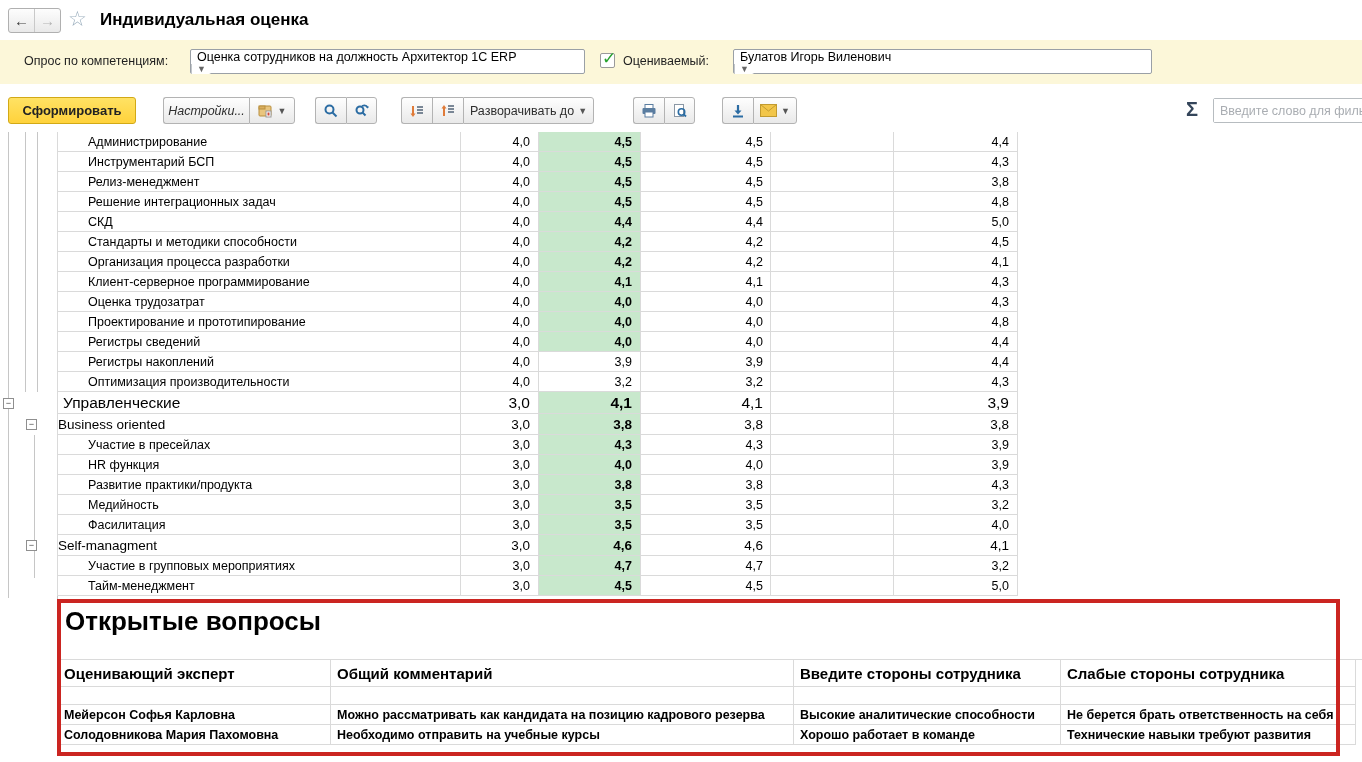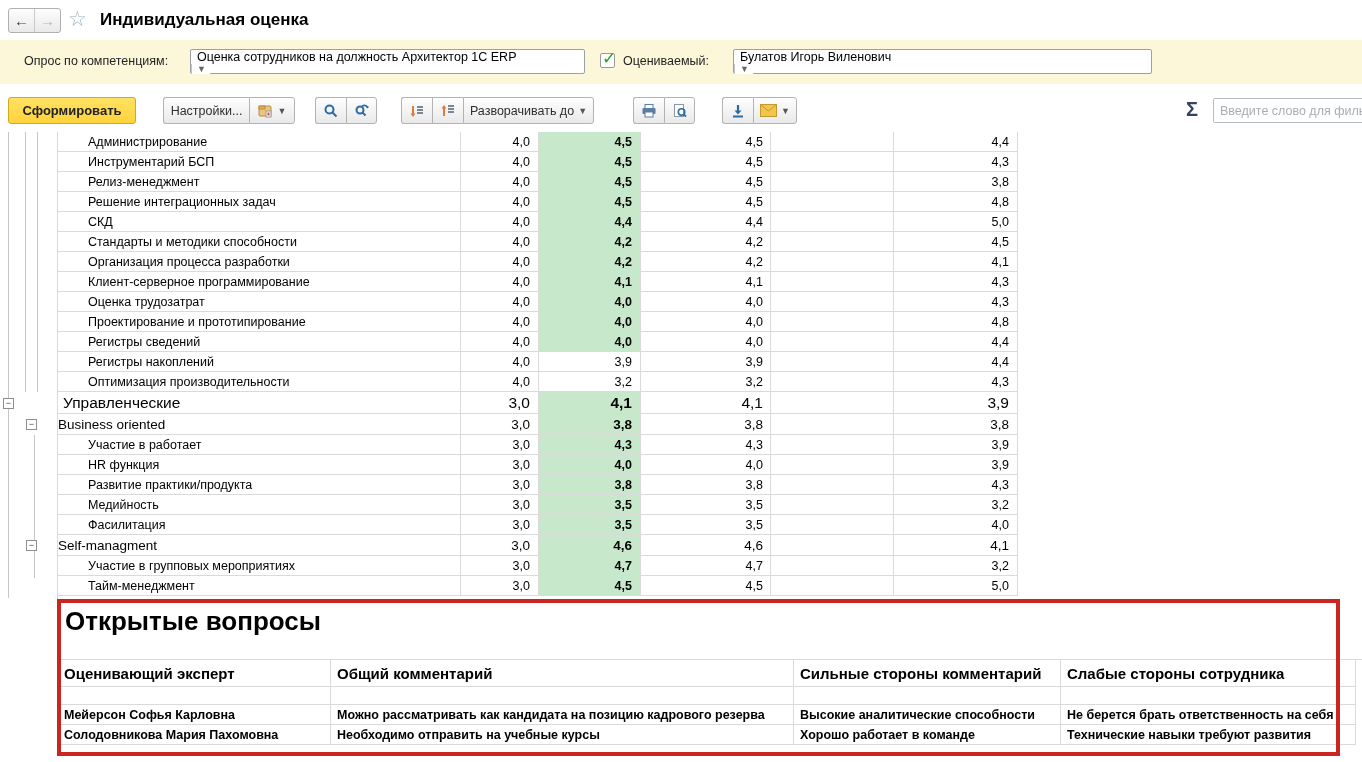--- a/index.html
+++ b/index.html
@@ -31,21 +31,21 @@
                   border:1px solid #9a9a9a; border-radius:2px; cursor:pointer; }
   #person-check .mark { position:absolute; left:1px; top:-6px; font-size:17px; font-weight:bold; color:#27a22d; }
 
   
   #toolbar { position:absolute; left:0; top:84px; width:1362px; height:48px; background:#fff;padding-left:44px; }
   .btn { height:27px; border:1px solid #b3b3b3; background:linear-gradient(#fefefe,#e9e9e9);
          display:flex; align-items:center; justify-content:center; font-size:12.5px; color:#2e2e2e;
          cursor:pointer; }
   .grp { position:absolute; top:13px; display:flex; border-radius:3px; }
   .grp .btn { border-right-width:0; }
-  .grp .btn:first-child { border-radius:3px 0 0 3px; }
+  .grp .btn:first-child { border-radius:3px 0 0 3px;font-style:italic; }
   .grp .btn:last-child  { border-radius:0 3px 3px 0; border-right-width:1px; }
   #btn-generate { position:absolute; left:8px; top:13px; width:128px; height:27px;
                   background:linear-gradient(#ffe264,#ffd23b); border:1px solid #d2a916;
                   border-radius:3px; font-size:13px; font-weight:bold; color:#222;
                   display:flex; align-items:center; justify-content:center; cursor:pointer; }
   .caret { font-size:9px; color:#555; margin-left:4px; }
   .iconbtn { width:31px; }
   svg.ic { display:block; }
 
   #sum-sigma { position:absolute; left:1186px; top:14px; font-size:20px; font-weight:bold; color:#34455a; cursor:pointer;}
@@ -383,21 +383,21 @@
         </div>
         <div class="cell cl">Business oriented</div>
         <div class="cell c1">3,0</div>
         <div class="cell c2 hl">3,8</div>
         <div class="cell c3">3,8</div>
         <div class="cell csp"></div>
         <div class="cell c4">3,8</div>
       </div>
       <div class="grow lvl3">
         <div class="gut"></div>
-        <div class="cell cl">Участие в работает</div>
+        <div class="cell cl">Участие в пресейлах</div>
         <div class="cell c1">3,0</div>
         <div class="cell c2 hl">4,3</div>
         <div class="cell c3">4,3</div>
         <div class="cell csp"></div>
         <div class="cell c4">3,9</div>
       </div>
       <div class="grow lvl3">
         <div class="gut"></div>
         <div class="cell cl">HR функция</div>
         <div class="cell c1">3,0</div>
@@ -462,21 +462,21 @@
         <div class="cell csp"></div>
         <div class="cell c4">5,0</div>
       </div>
     </div>
 
   <div id="oq-title">Открытые вопросы</div>
   <div id="oq-table">
       <div class="oqrow hdr">
         <div class="oqcell oqc1">Оценивающий эксперт</div>
         <div class="oqcell oqc2">Общий комментарий</div>
-        <div class="oqcell oqc3">Сильные стороны комментарий</div>
+        <div class="oqcell oqc3">Введите стороны сотрудника</div>
         <div class="oqcell oqc4">Слабые стороны сотрудника</div>
       </div>
       <div class="oqrow empty">
         <div class="oqcell oqc1"></div>
         <div class="oqcell oqc2"></div>
         <div class="oqcell oqc3"></div>
         <div class="oqcell oqc4"></div>
       </div>
       <div class="oqrow data">
         <div class="oqcell oqc1">Мейерсон Софья Карловна</div>

